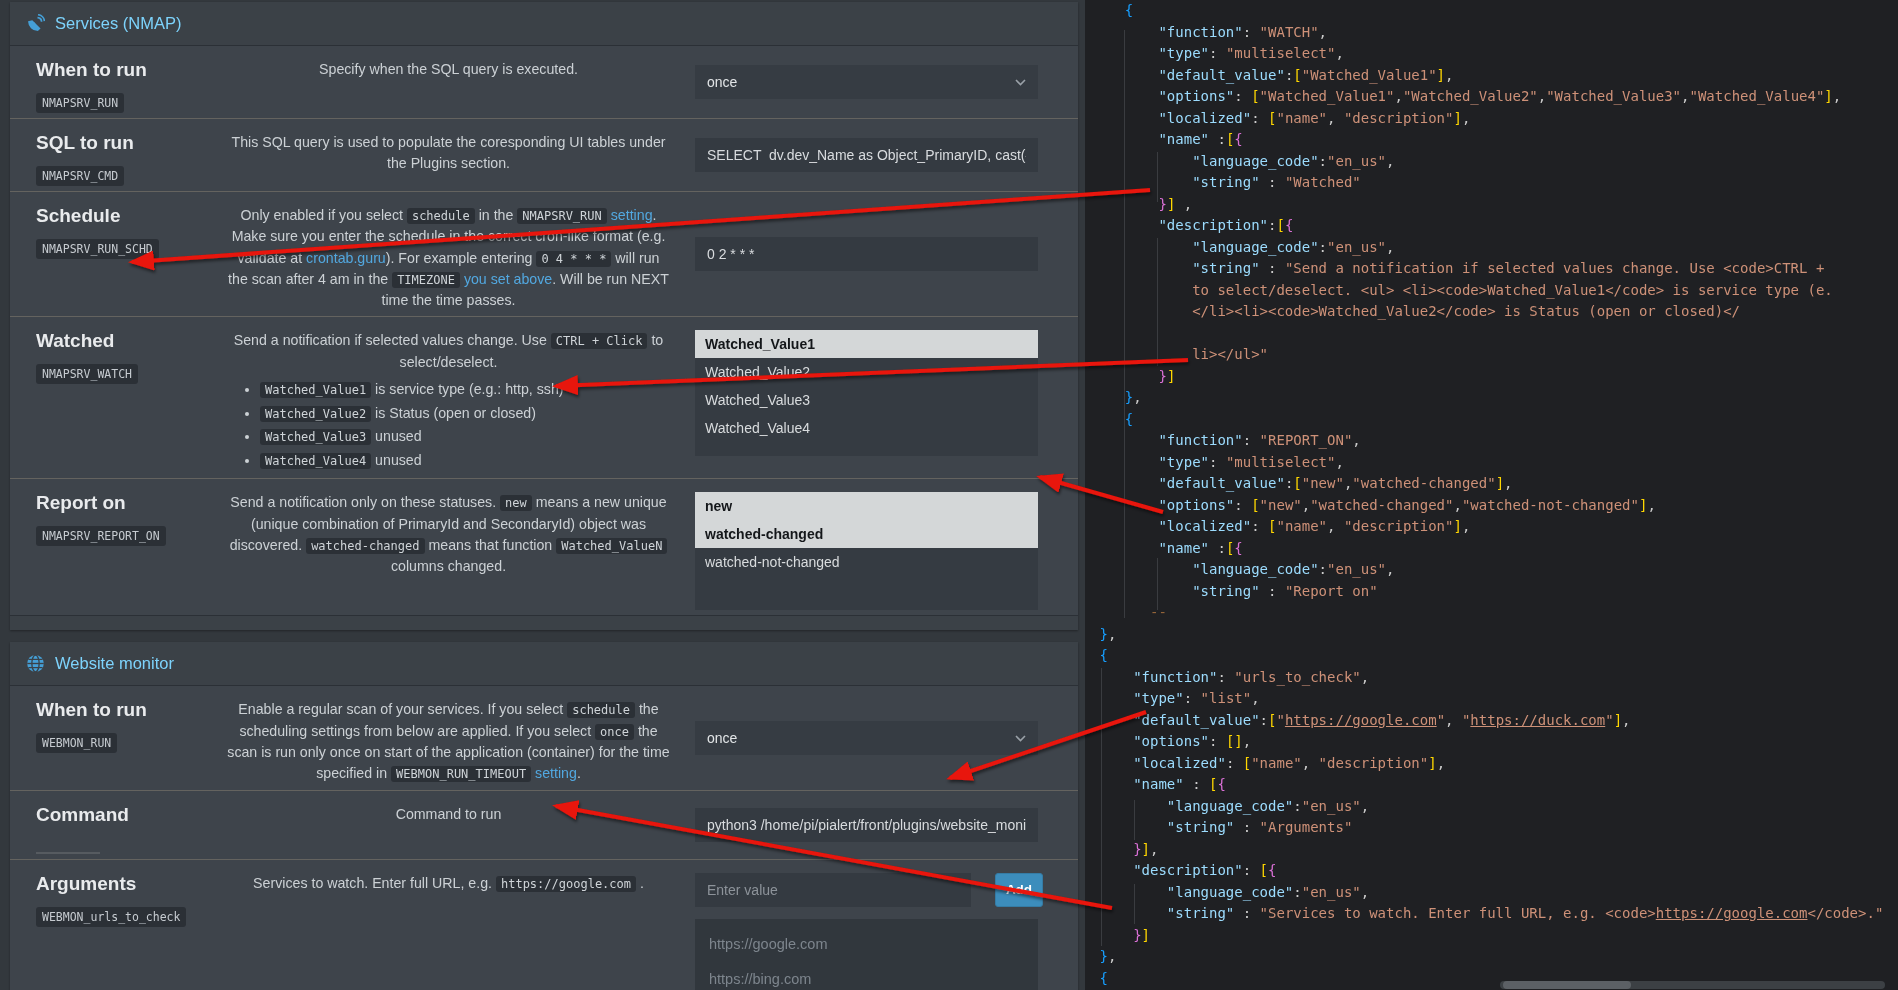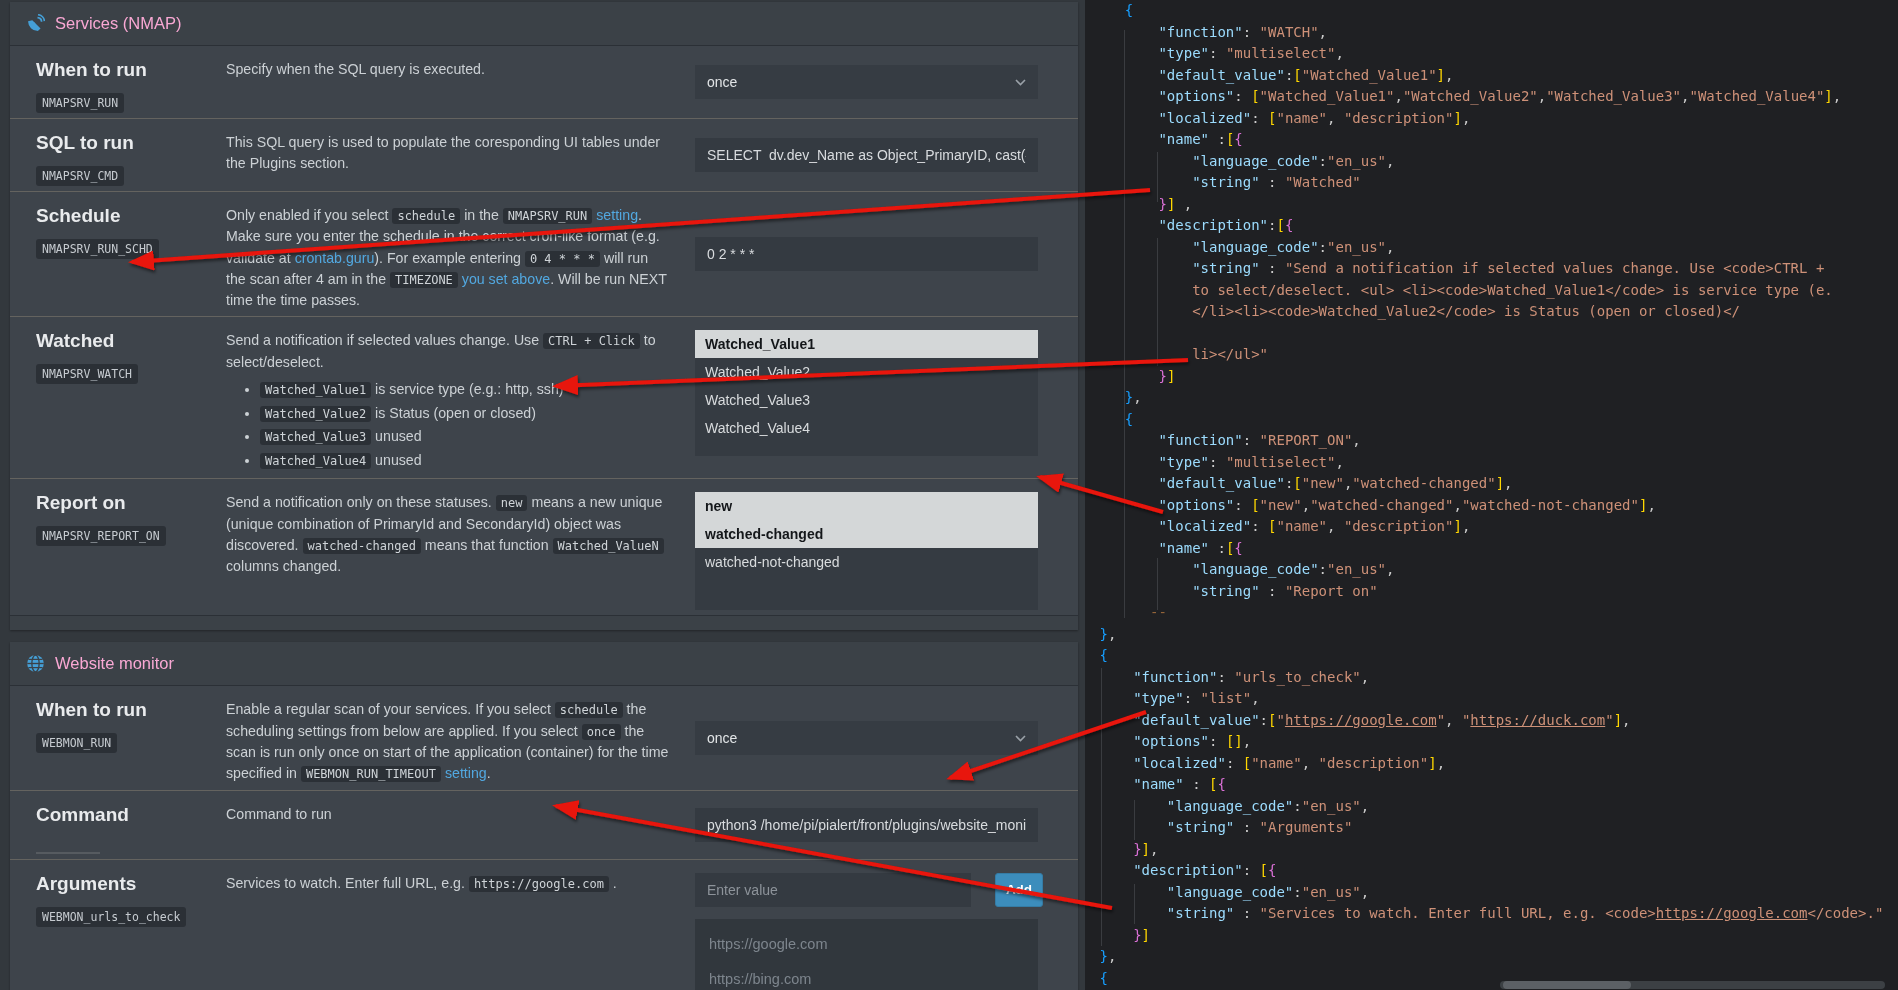--- a/index.html
+++ b/index.html
@@ -1,29 +1,29 @@
 <!DOCTYPE html>
 <html><head>
 <meta charset="utf-8">
 <style>
   html,body{margin:0;padding:0;background:#33383d;font-family:"Liberation Sans",sans-serif;}
   #app{position:relative;width:1898px;height:990px;overflow:hidden;background:#33383d;}
   .left-area{position:absolute;left:10px;top:2px;width:1068px;}
   .card{background:#3e444b;margin-bottom:12px;box-shadow:0 1px 2px rgba(0,0,0,.35);}
   .card-header{height:43px;display:flex;align-items:center;gap:10px;padding:0 16px;background:#3b4147;border-bottom:1px solid #2b3036;}
-  .card-title{color:#f9a8d4;font-size:16.5px;}
+  .card-title{color:#7dd3fc;font-size:16.5px;}
   .hicon{width:19px;height:19px;flex:none;display:block;}
   .row{display:flex;padding:5px 40px 5px 26px;border-top:1px solid rgba(138,130,116,.5);}
   .rows .row:first-child{border-top:none;}
   .col-label{width:190px;flex:none;padding-top:8px;}
   .flabel{font-weight:bold;font-size:19px;color:#e9ebed;}
   .badge{display:inline-block;margin-top:12px;background:#2b3036;color:#c6cbd0;font-family:"DejaVu Sans Mono",monospace;font-size:11.5px;padding:3px 6px;border-radius:3px;}
   .empty-underline{width:64px;height:2px;background:#565b60;margin-top:26px;}
   .col-desc{width:445px;flex:none;margin-right:24px;color:#ccd1d5;font-size:14.2px;line-height:1.5;padding-top:8px;}
-  .col-desc p{margin:0;}
+  .col-desc p{margin:0;text-align:center;}
   .chip{background:#2b3036;color:#cfd4d8;font-family:"DejaVu Sans Mono",monospace;font-size:12px;padding:1px 5px;border-radius:3px;}
   .dlink{color:#52a8e0;cursor:pointer;}
   .col-desc ul{margin:6px 0 0;padding-left:34px;}
   .col-desc li{margin:3px 0;line-height:1.45;}
   .col-ctrl{flex:1;display:flex;flex-direction:column;justify-content:center;max-width:343px;}
   .col-ctrl.top{justify-content:flex-start;padding-top:8px;}
   .control-select{height:34px;background:#363c43;display:flex;align-items:center;justify-content:space-between;padding:0 12px;color:#e2e5e7;font-size:14px;cursor:pointer;}
   .control-input{height:34px;background:#343a41;border:none;outline:none;color:#d9dcdf;font-size:14px;padding:0 12px;width:100%;box-sizing:border-box;font-family:"Liberation Sans",sans-serif;}
   .control-input::placeholder{color:#8d939a;}
   .listbox{background:#353b42;overflow:hidden;}

